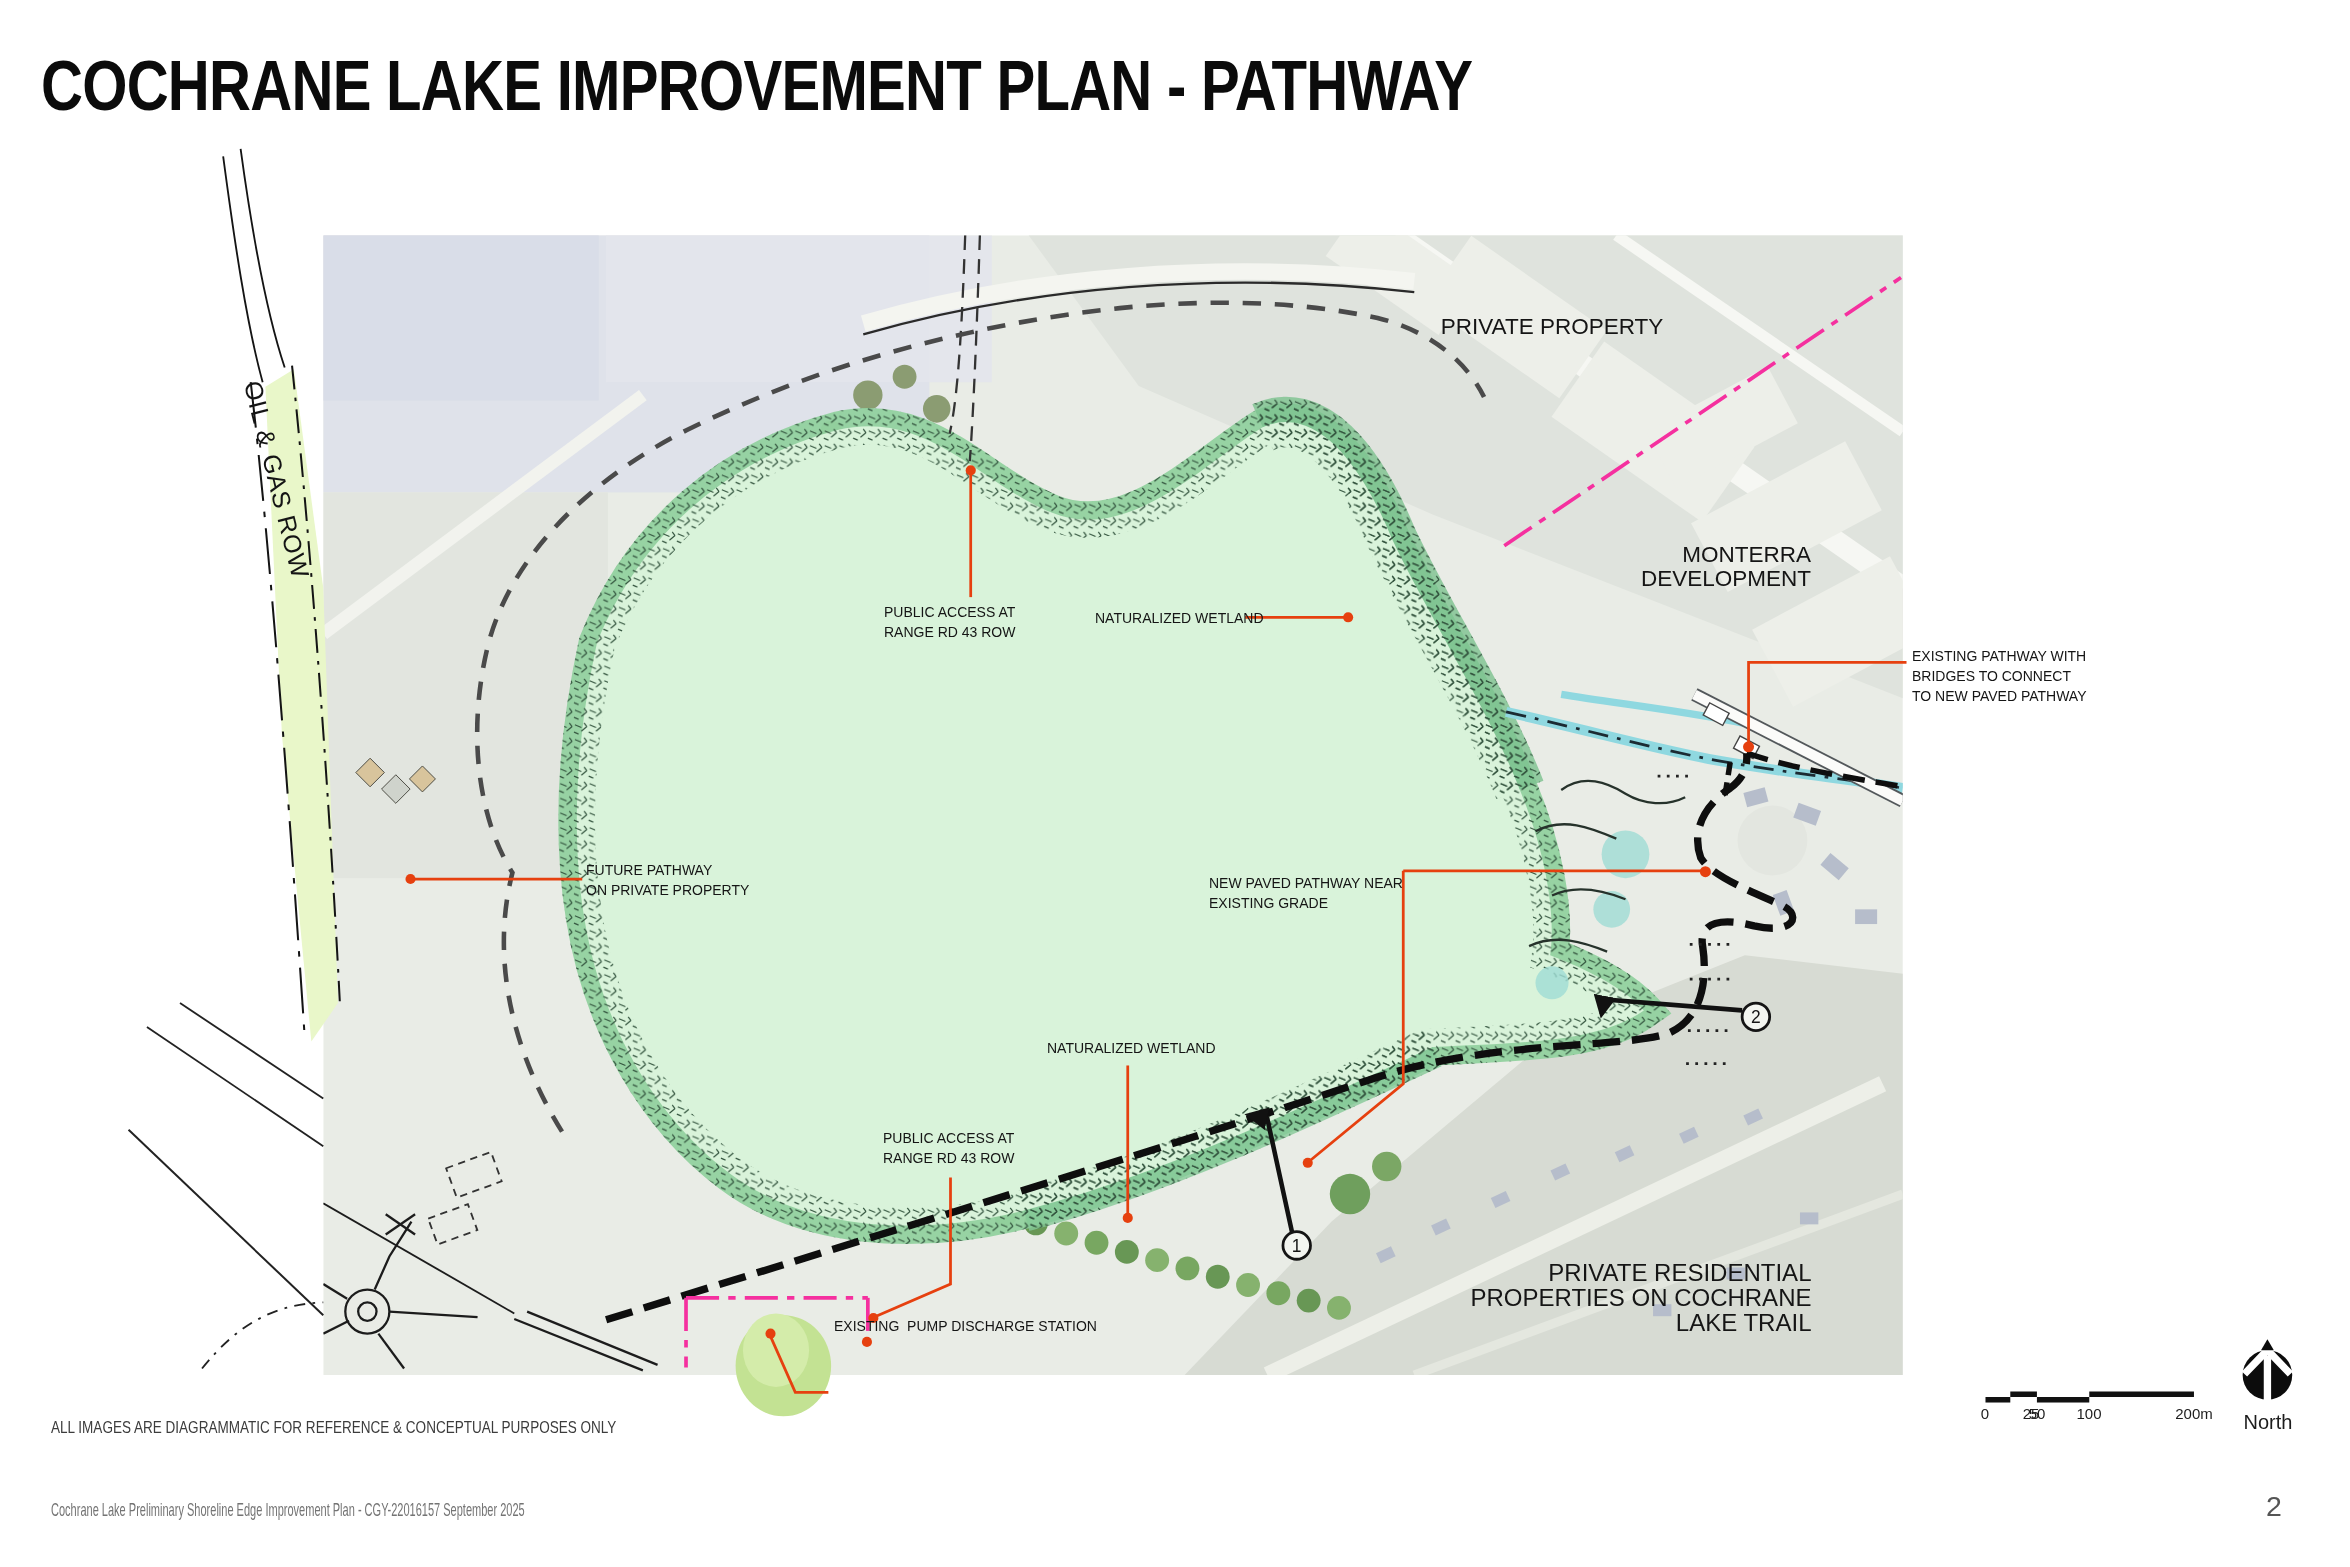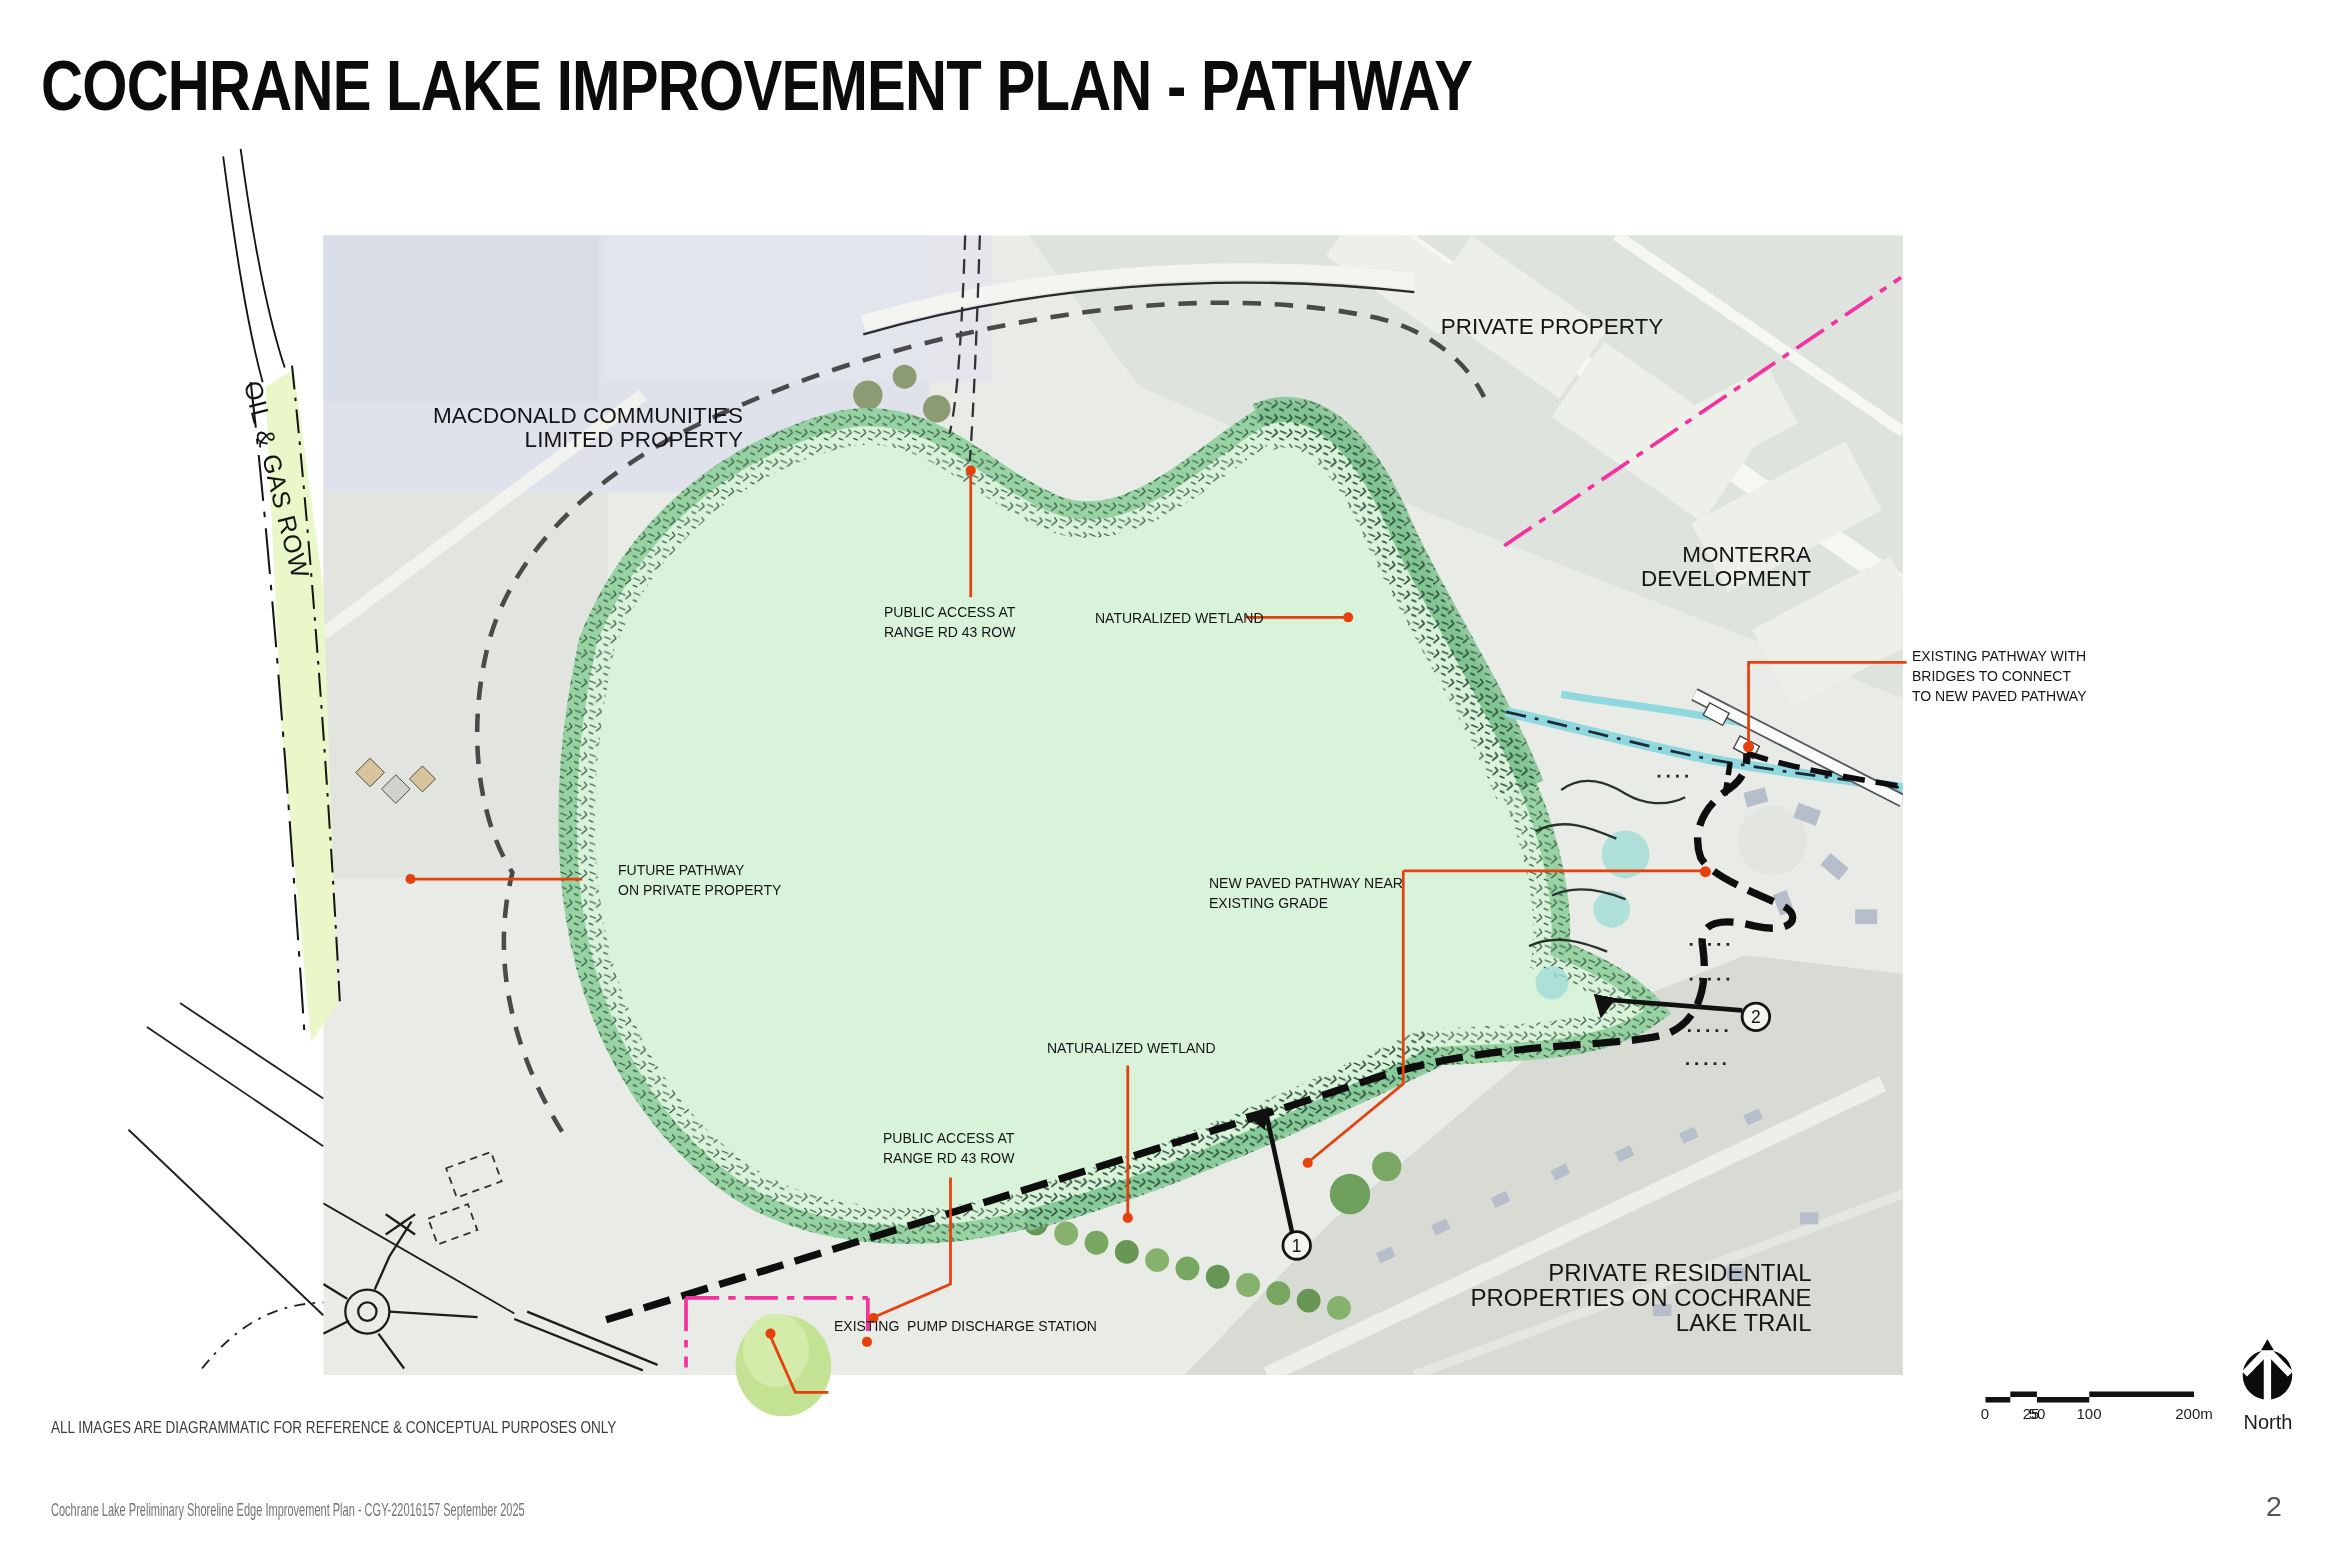--- a/index.html
+++ b/index.html
@@ -256,38 +256,36 @@
       <circle cx="2469" cy="1497" r="27" fill="#0C0C0C"></circle>
       <path d="M2444,1496 L2469,1470 L2494,1496" fill="none" stroke="#fff" stroke-width="8"></path>
       <rect x="2465" y="1476" width="8" height="50" fill="#fff"></rect>
       <polygon points="2462,1470 2476,1470 2469,1458" fill="#0C0C0C"></polygon>
     </g>
   </svg>
 
   <div class="title">COCHRANE LAKE IMPROVEMENT PLAN - PATHWAY</div>
 
   <div class="lbl rot-lbl" style="left:266px;top:378px;">OIL &amp; GAS ROW</div>
-  <div class="lbl area-lbl" style="left:588px;top:404px;">MACDONALD COMMUNITIES
-LIMITED PROPERTY</div>
   <div class="lbl area-lbl" style="left:1552px;top:315px;">PRIVATE PROPERTY</div>
   <div class="lbl area-lbl" style="left:1726px;top:507px;margin-top:36px;">MONTERRA
 DEVELOPMENT</div>
   <div class="lbl area-lbl" style="left:1641px;top:1260px;font-size:24px;line-height:25px;">PRIVATE RESIDENTIAL
 PROPERTIES ON COCHRANE
 LAKE TRAIL</div>
 
   <div class="lbl ann-lbl" style="left:884px;top:602px;">PUBLIC ACCESS AT
 RANGE RD 43 ROW</div>
   <div class="lbl ann-lbl" style="left:1095px;top:608px;">NATURALIZED WETLAND</div>
   <div class="lbl ann-lbl" style="left:1912px;top:646px;">EXISTING PATHWAY WITH
 BRIDGES TO CONNECT
 TO NEW PAVED PATHWAY</div>
   <div class="lbl ann-lbl" style="left:1209px;top:832px;margin-top:41px;">NEW PAVED PATHWAY NEAR
 EXISTING GRADE</div>
-  <div class="lbl ann-lbl" style="left:586px;top:860px;margin-left:32px;">FUTURE PATHWAY
+  <div class="lbl ann-lbl" style="left:586px;top:860px;">FUTURE PATHWAY
 ON PRIVATE PROPERTY</div>
   <div class="lbl ann-lbl" style="left:1047px;top:1038px;">NATURALIZED WETLAND</div>
   <div class="lbl ann-lbl" style="left:883px;top:1128px;">PUBLIC ACCESS AT
 RANGE RD 43 ROW</div>
   <div class="lbl ann-lbl" style="left:834px;top:1316px;">EXISTING  PUMP DISCHARGE STATION</div>
 
   <div class="disclaimer">ALL IMAGES ARE DIAGRAMMATIC FOR REFERENCE &amp; CONCEPTUAL PURPOSES ONLY</div>
   <div class="footer">Cochrane Lake Preliminary Shoreline Edge Improvement Plan - CGY-22016157 September 2025</div>
   <div class="pagenum">2</div>
 

